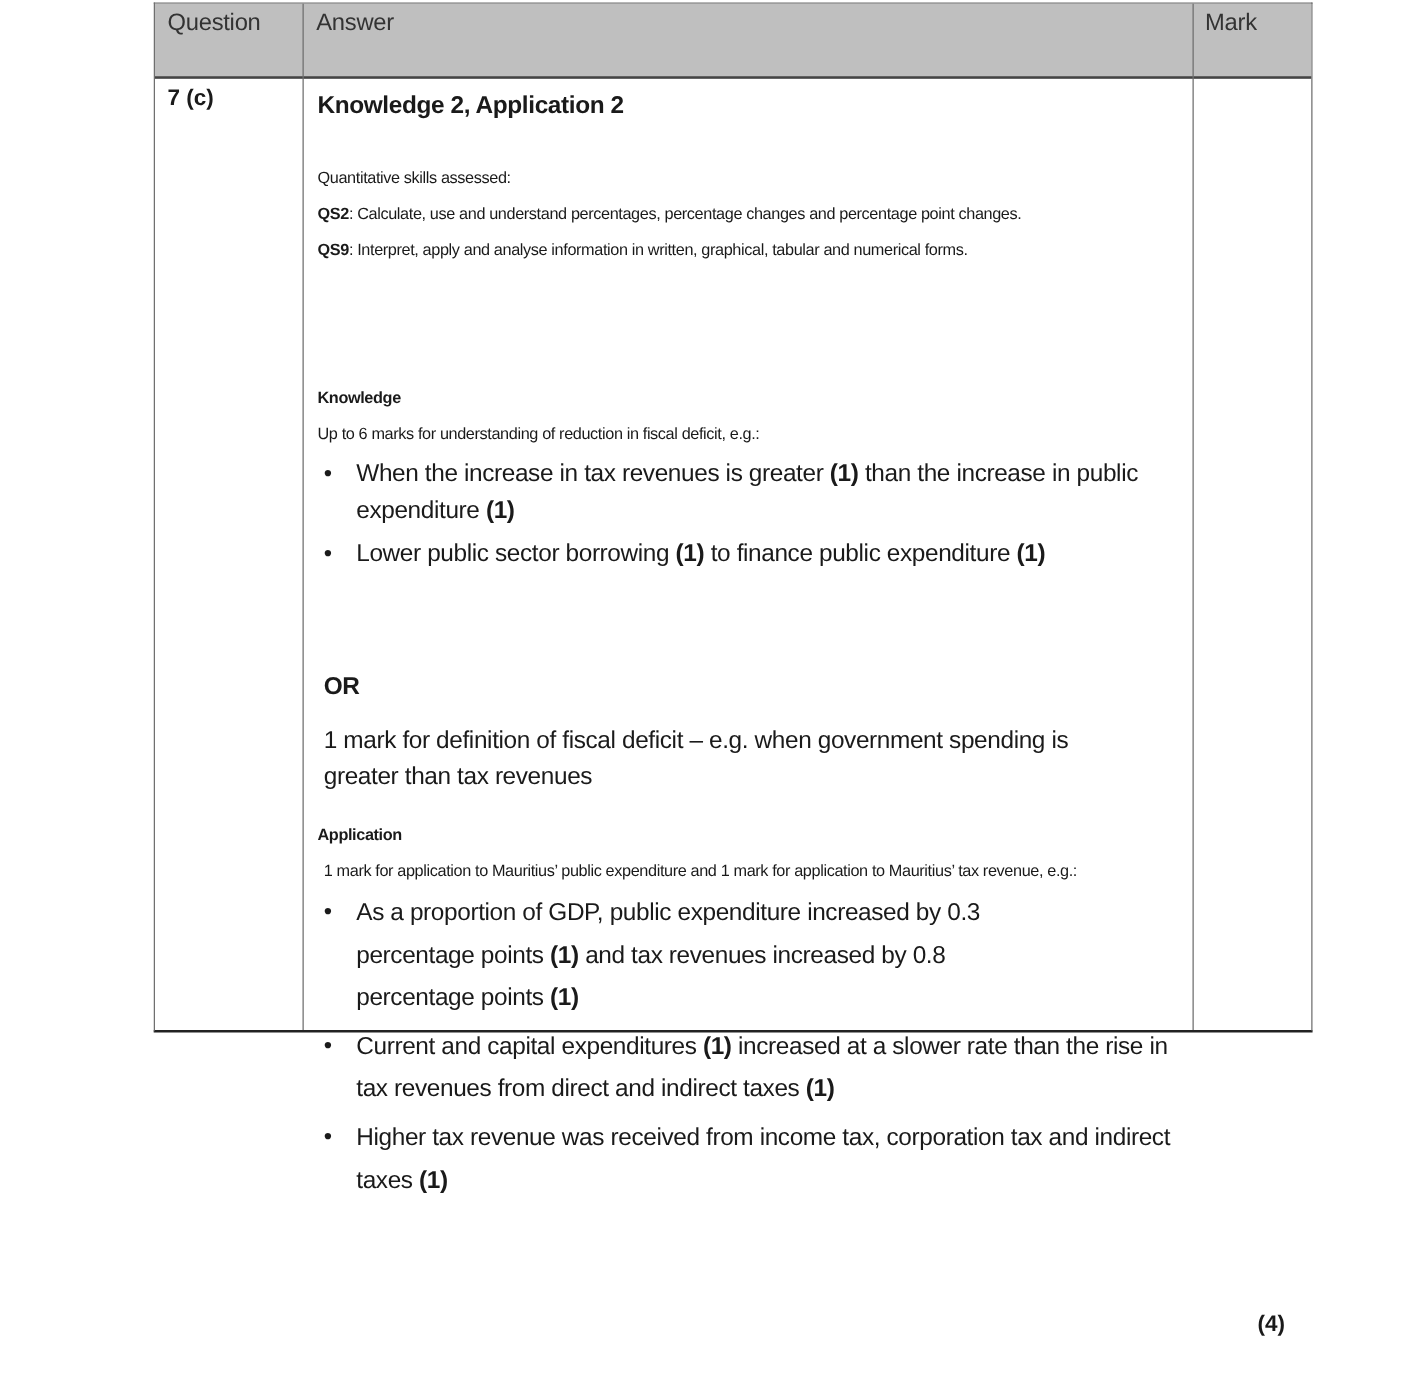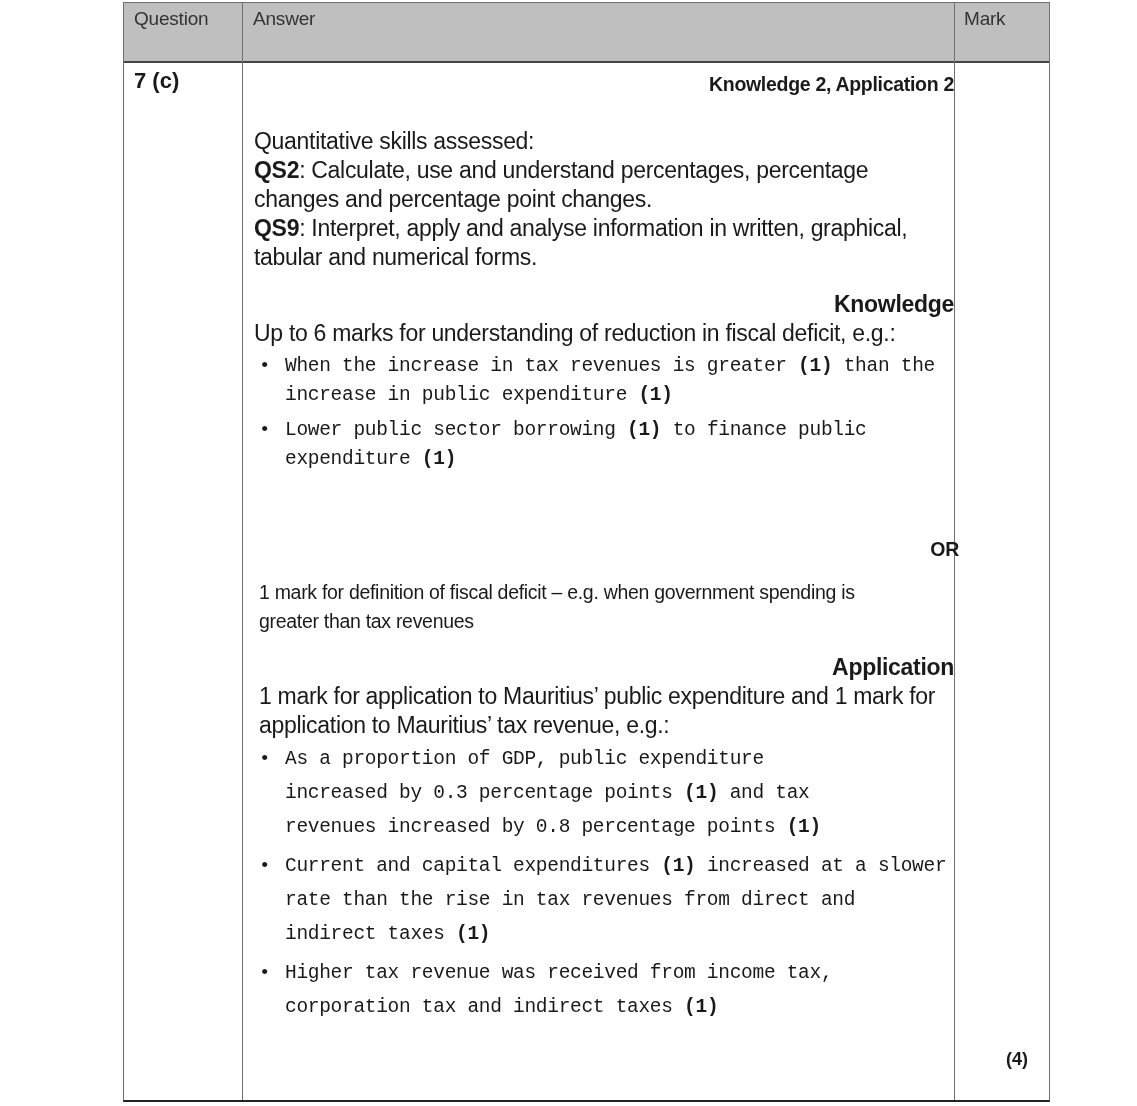--- a/index.html
+++ b/index.html
@@ -1,36 +1,36 @@
 <!DOCTYPE html>
 <html><head>
 <meta charset="utf-8">
 <style>
   html, body { margin: 0; padding: 0; background: #ffffff; }
   body { width: 1137px; height: 1106px; position: relative; overflow: hidden;
          font-family: "Liberation Sans", "DejaVu Sans", sans-serif; color: #1a1a1a; }
-  .tbl { position: absolute; left: 123px; top: 2px; width: 927px; height: 1100px;
+  .tbl { position: absolute; left: 123px; top: 2px; width: 927px; height: 824px;
          border: 1.5px solid #6f6f6f; border-bottom: 2px solid #222; box-sizing: border-box; }
   .hdr { position: absolute; left: 0; top: 0; right: 0; height: 58px; background: #bfbfbf;
          border-bottom: 2px solid #444; }
   .vline { position: absolute; top: 0; bottom: 0; width: 0; border-left: 1.5px solid #6f6f6f; }
   .v1 { left: 118px; }
   .v2 { left: 830px; }
   .hcell { position: absolute; top: 5px; font-size: 19px; color: #333; letter-spacing: -0.2px; }
-  .qnum { position: absolute; left: 10px; top: 65px; font-size: 22px; font-weight: bold; }
+  .qnum { position: absolute; left: 10px; top: 65px; font-size: 18px; font-weight: bold; }
   .mark { position: absolute; left: 882px; top: 1046px; font-size: 18px; font-weight: bold; }
   .ans { position: absolute; left: 130px; width: 700px; font-size: 19.5px; line-height: 29px; letter-spacing: -0.3px; }
   .blk { position: absolute; left: 130px; width: 700px; }
-  .b { font-weight: bold; text-align: right; }
-  ul { list-style: none; margin: 0; padding: 0; font-family: Liberation Mono, monospace; }
+  .b { font-weight: bold; }
+  ul { list-style: none; margin: 0; padding: 0; }
   li { position: relative; padding-left: 31px; font-size: 19.5px; letter-spacing: -0.3px; }
   li::before { content: "\2022"; position: absolute; left: 5px; top: 0; font-size: 19px; }
   .k li { line-height: 29px; margin-bottom: 6px; }
   .a li { line-height: 34px; margin-bottom: 5px; }
-  p { margin: 0; font-size: 23px; letter-spacing: -0.3px; line-height: 29px; }
+  p { margin: 0; font-size: 13px; letter-spacing: -0.3px; line-height: 29px; }
 </style>
 </head>
 <body>
 
 <div class="tbl">
   <div class="hdr">
     <span class="hcell" style="left:10px">Question</span>
     <span class="hcell" style="left:129px">Answer</span>
     <span class="hcell" style="left:840px">Mark</span>
   </div>
@@ -41,21 +41,21 @@
   <div class="mark">(4)</div>
 
   <div class="ans b" style="top:67px">Knowledge 2, Application 2</div>
 
   <div class="blk" style="top:124px">
     <p>Quantitative skills assessed:</p>
     <p><span class="b">QS2</span><span>: Calculate, use and understand percentages, percentage changes and percentage point changes.</span></p>
     <p><span class="b">QS9</span><span>: Interpret, apply and analyse information in written, graphical, tabular and numerical forms.</span></p>
   </div>
 
-  <div class="blk k" style="top:287px">
+  <div class="blk k" style="top:300px">
     <p class="b">Knowledge</p>
     <p style="margin-bottom:4px">Up to 6 marks for understanding of reduction in fiscal deficit, e.g.:</p>
     <ul>
       <li><span>When the increase in tax revenues is greater </span><span class="b">(1)</span><span> than the increase in public expenditure </span><span class="b">(1)</span></li>
       <li><span>Lower public sector borrowing </span><span class="b">(1)</span><span> to finance public expenditure </span><span class="b">(1)</span></li>
     </ul>
   </div>
 
   <p class="ans b" style="top:532px; left:135px">OR</p>
   <p class="ans" style="top:575px; left:135px; width:620px">1 mark for definition of fiscal deficit – e.g. when government spending is greater than tax revenues</p>

